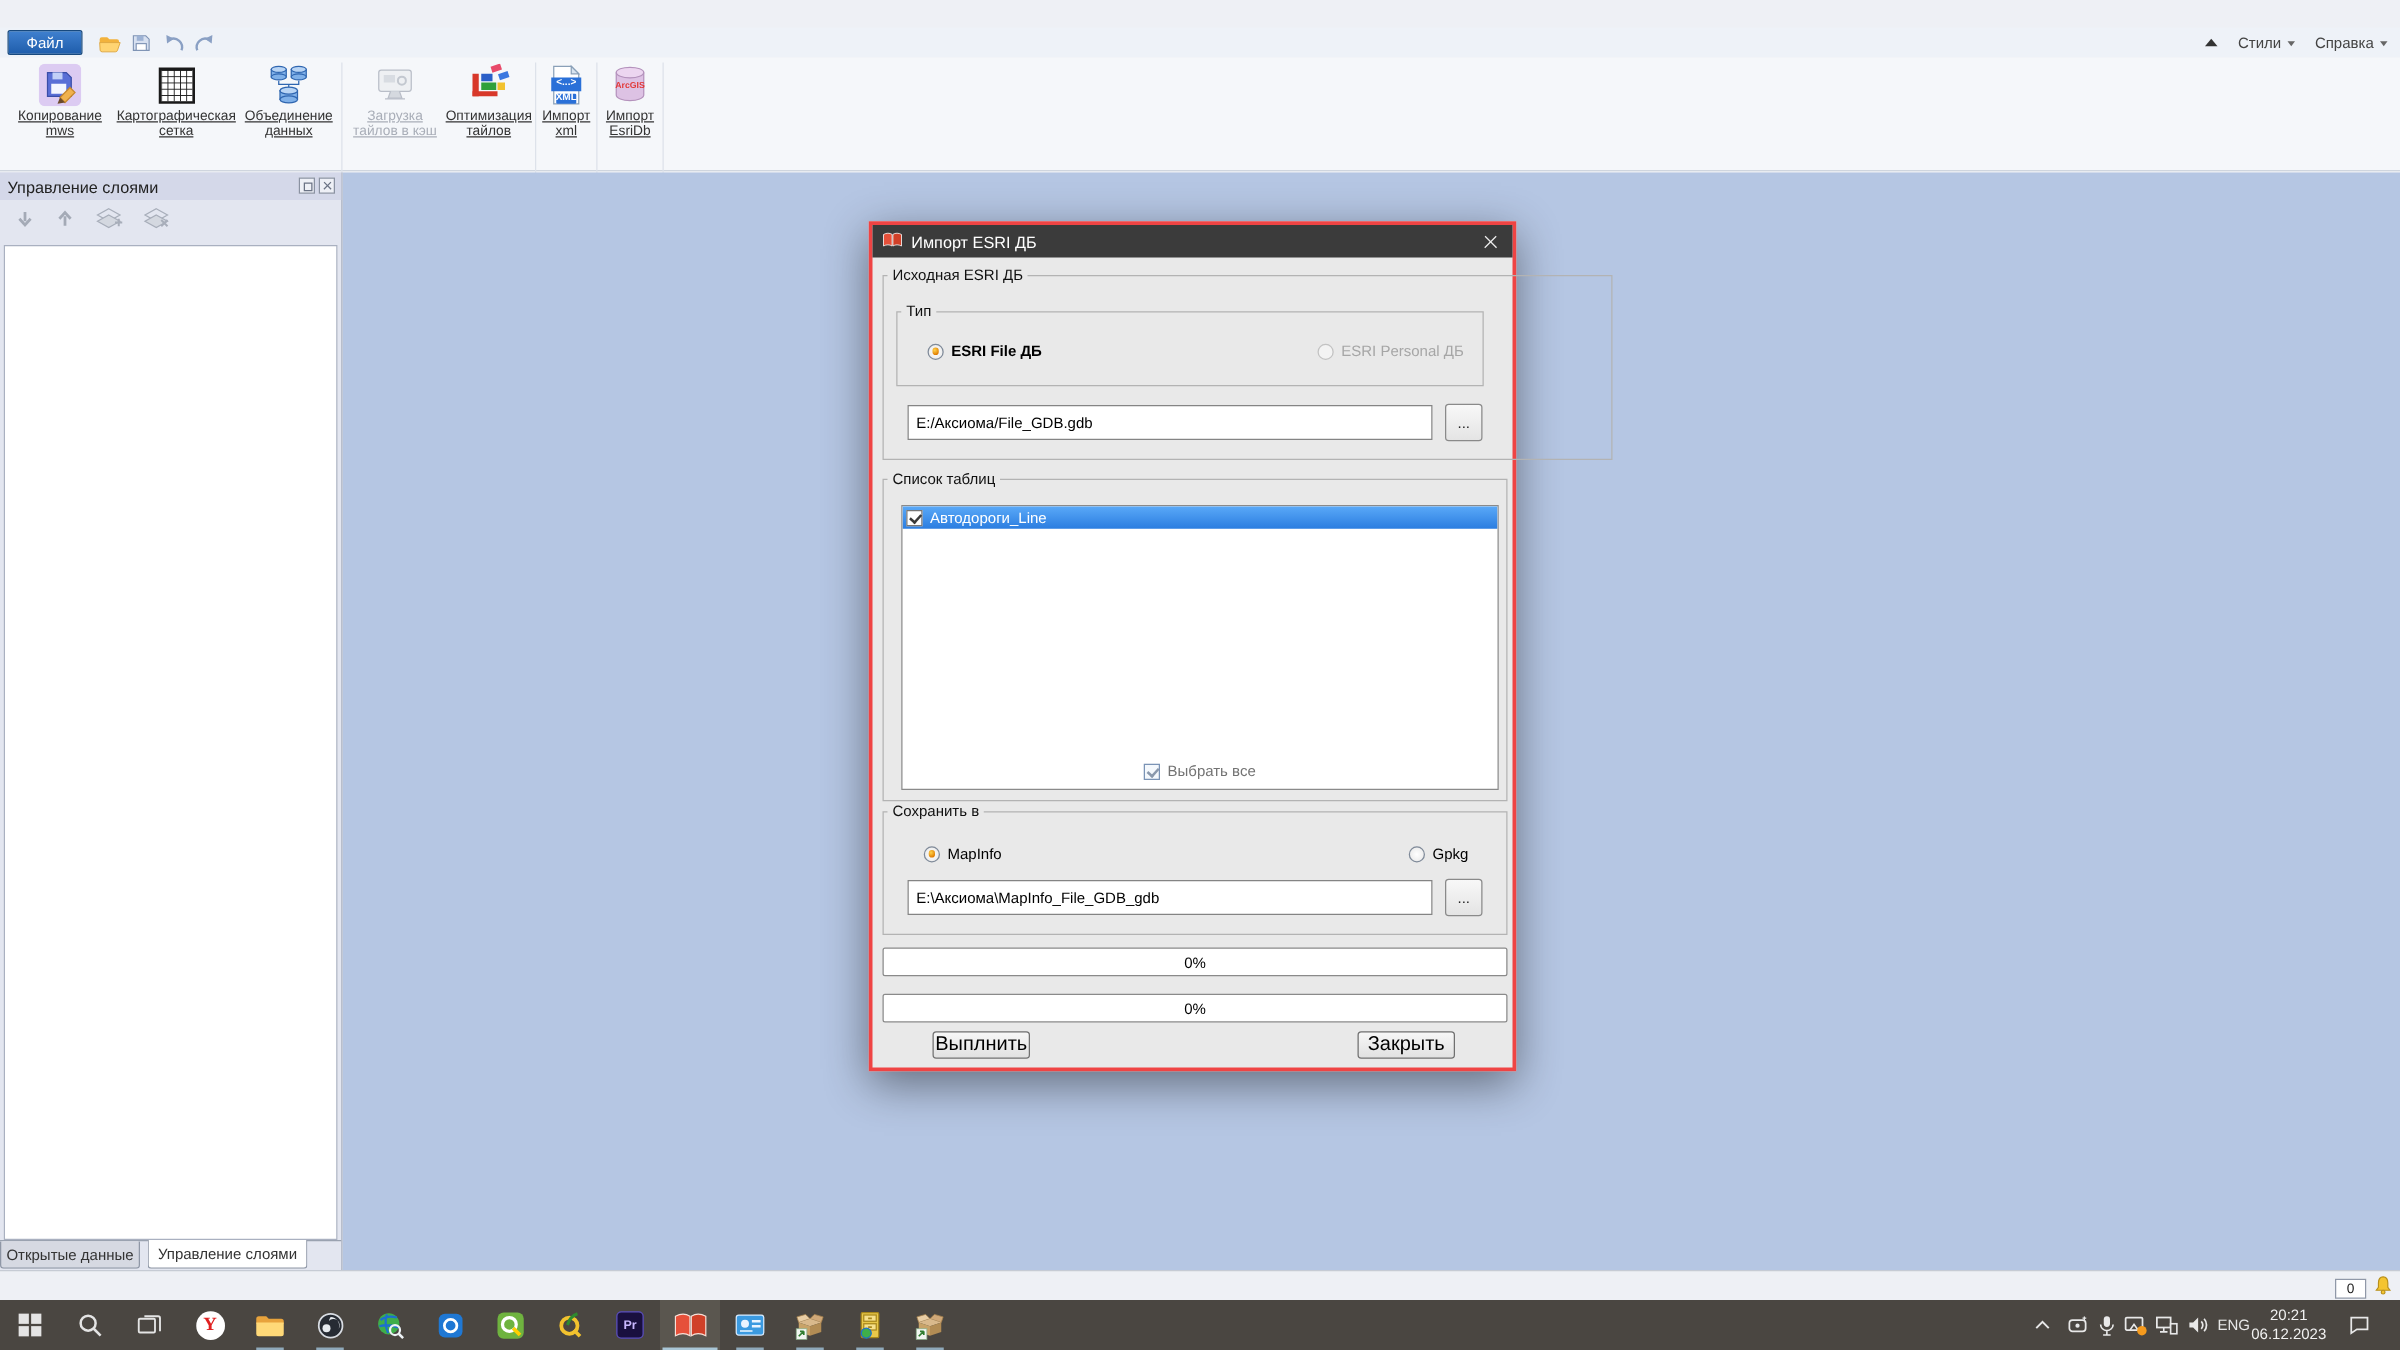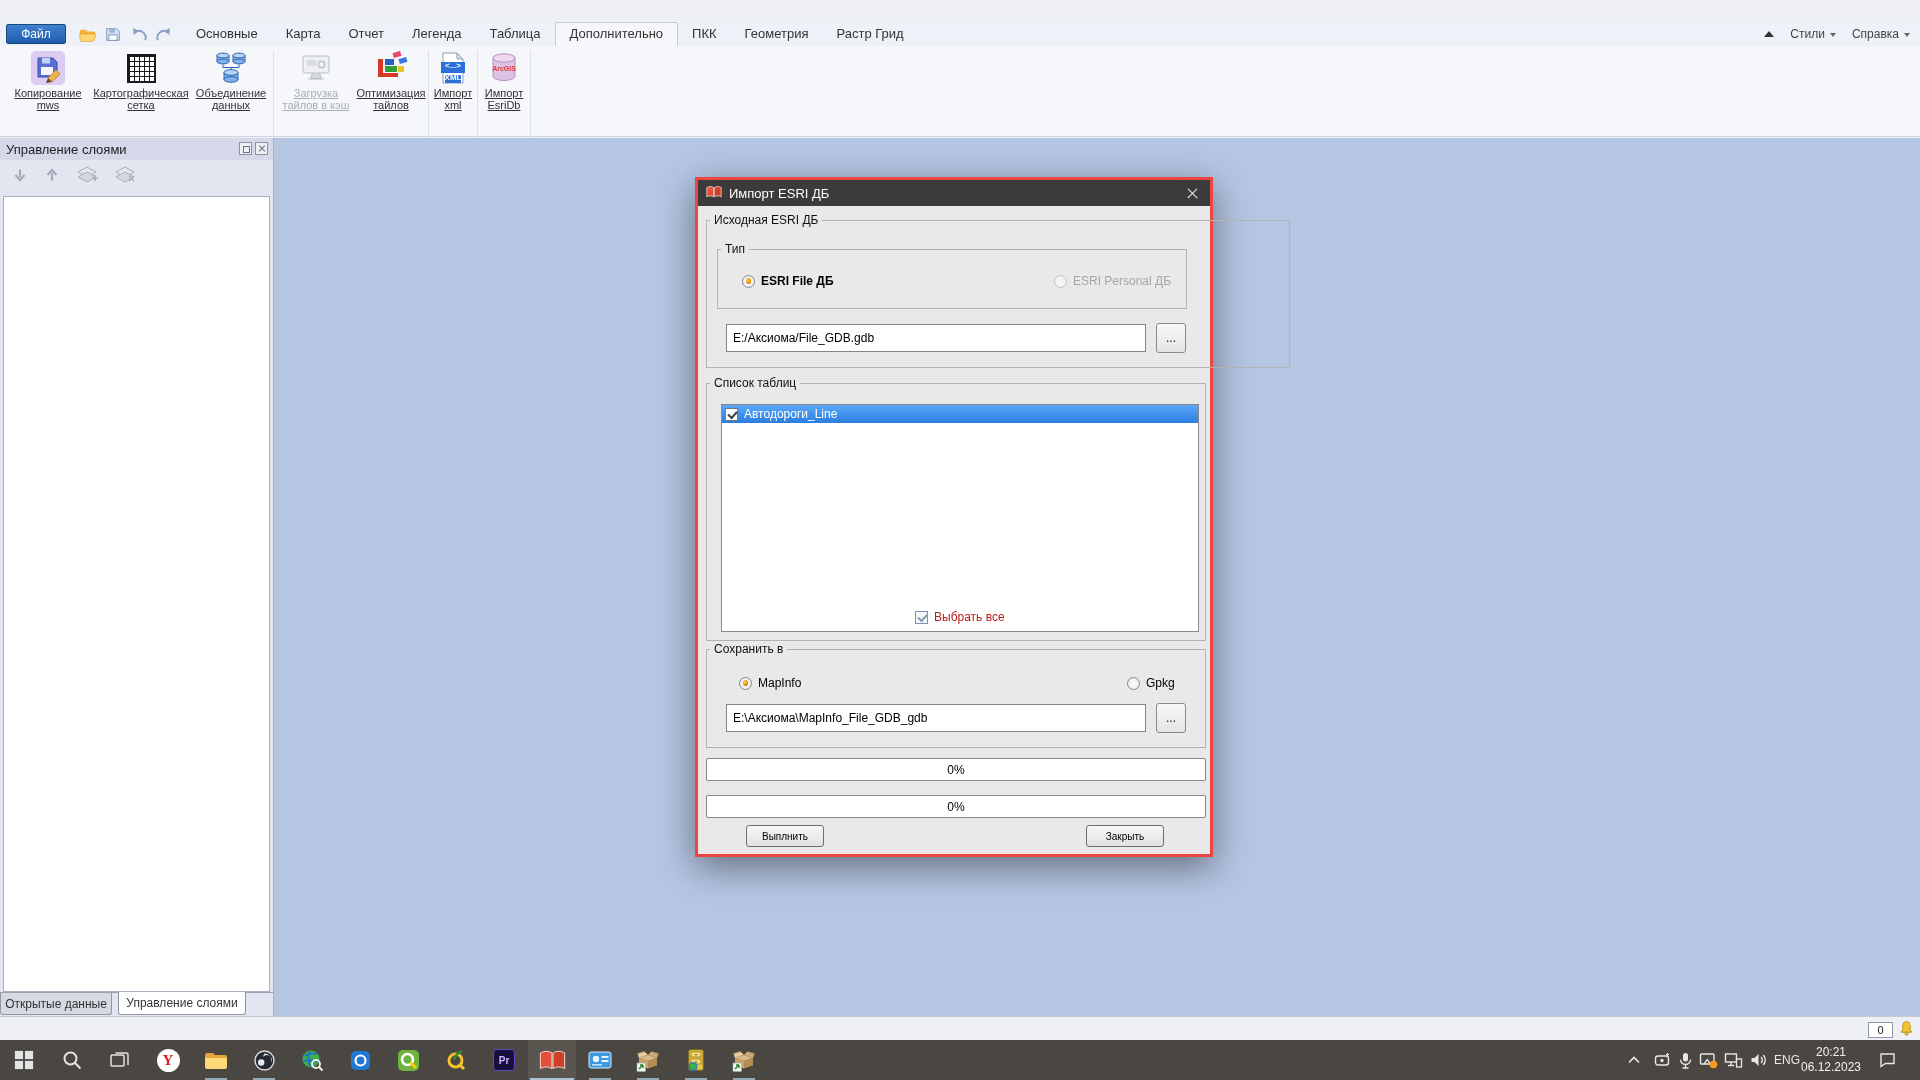--- a/index.html
+++ b/index.html
@@ -85,23 +85,23 @@
   .radrow { position:absolute; display:flex; align-items:center; gap:6px; font-size:12px; color:#000; }
   .radrow.dis { color:#a6a6a6; }
   .dlg-input { position:absolute; background:#fff; border:1px solid #848484; font-size:12px; color:#000; padding:0 6px; font-family:"Liberation Sans",sans-serif; }
   .browse { position:absolute; width:30px; height:30px; background:linear-gradient(#f8f8f8,#e4e4e4); border:1px solid #8a8a8a; border-radius:3px; font-size:12px; color:#222; display:flex; align-items:center; justify-content:center; }
   .listbox { position:absolute; background:#fff; border:1px solid #8a8a8a; overflow:hidden; }
   .listrow { height:18px; background:linear-gradient(#5aa9f8,#2b7de0); display:flex; align-items:center; gap:6px; padding-left:3px; color:#fff; font-size:12px; }
   .cbx { width:13px; height:13px; background:#fff; border:1px solid #777; position:relative; flex:none; }
   .cbx::after { content:""; position:absolute; left:2px; top:2px; width:7px; height:4px; border-left:2px solid #3a3a3a; border-bottom:2px solid #3a3a3a; transform:rotate(-48deg); }
   .cbx.soft { border-color:#7a93b5; background:#f4f8fc; }
   .cbx.soft::after { border-color:#8a98ac; }
-  .selall { position:absolute; display:flex; align-items:center; gap:6px; font-size:12px; color:#b91c1c;justify-content:center; }
+  .selall { position:absolute; display:flex; align-items:center; gap:6px; font-size:12px; color:#737373;justify-content:center; }
   .prog { position:absolute; background:#fff; border:1px solid #8a8a8a; border-radius:2px; display:flex; align-items:center; justify-content:center; font-size:12px; color:#000; }
-  .dlg-btn { position:absolute; background:linear-gradient(#f7f7f7,#e1e1e1); border:1px solid #707070; border-radius:3px; font-size:10px; color:#000; display:flex; align-items:center; justify-content:center; }
+  .dlg-btn { position:absolute; background:linear-gradient(#f7f7f7,#e1e1e1); border:1px solid #707070; border-radius:3px; font-size:16px; color:#000; display:flex; align-items:center; justify-content:center; }
 
   
   .taskbar { position:absolute; left:0; bottom:0; right:0; height:40px; background:#4a4641; }
   .tb { position:absolute; top:0; width:48px; height:40px; display:flex; align-items:center; justify-content:center; }
   .tb.running::after { content:""; position:absolute; left:13px; right:13px; bottom:0; height:2.5px; background:#8fa9ba; }
   .tb.active { background:#5a564f; }
   .tb.active::after { content:""; position:absolute; left:2px; right:2px; bottom:0; height:2.5px; background:#a9c6d6; }
   .ycirc { width:23px; height:23px; border-radius:50%; background:#fff; display:flex; align-items:center; justify-content:center;
            color:#e02020; font-family:"Liberation Serif",serif; font-weight:bold; font-size:15px; }
   .pr-sq { width:22px; height:22px; border-radius:4px; background:#19103f; border:1px solid #5a4ec0; color:#c9b8ff; font-size:10px; font-weight:bold; display:flex; align-items:center; justify-content:center; }
@@ -136,31 +136,20 @@
         </svg>
     </span>
     <span class="qa" style="left:152px">
       <svg width="19" height="17" viewBox="0 0 20 18">
           <g transform="scale(-1,1) translate(-20,0)">
             <path d="M16 15 a7.2 7.2 0 0 0 -10 -9" fill="none" stroke="#8aa0c4" stroke-width="2"></path>
             <polygon points="3.2,2.2 3.8,9.4 9.6,5.2" fill="#8aa0c4"></polygon>
           </g>
         </svg>
     </span>
-    <div class="tabs">
-      <span class="mtab">Основные</span>
-      <span class="mtab">Карта</span>
-      <span class="mtab">Отчет</span>
-      <span class="mtab">Легенда</span>
-      <span class="mtab">Таблица</span>
-      <span class="mtab active">Дополнительно</span>
-      <span class="mtab">ПКК</span>
-      <span class="mtab">Геометрия</span>
-      <span class="mtab">Растр Грид</span>
-    </div>
     <div class="menu-right">
       <span class="tri-up"></span>
       <span><span>Стили</span><span class="caret"></span></span>
       <span><span>Справка</span><span class="caret"></span></span>
     </div>
   </div>
 
   <div class="ribbon">
     <div class="rbtn" style="left:4px;width:88px">
       <div class="ricon">

